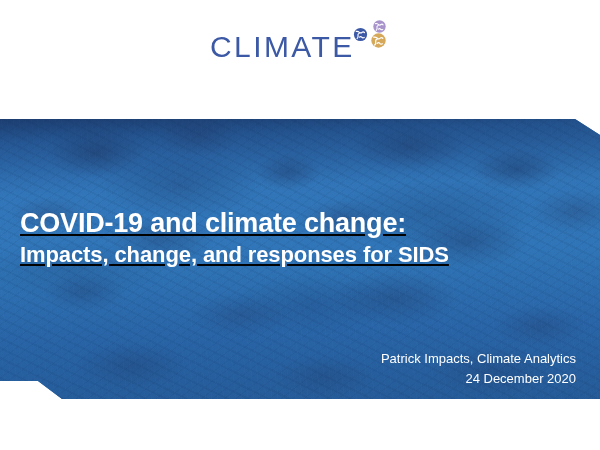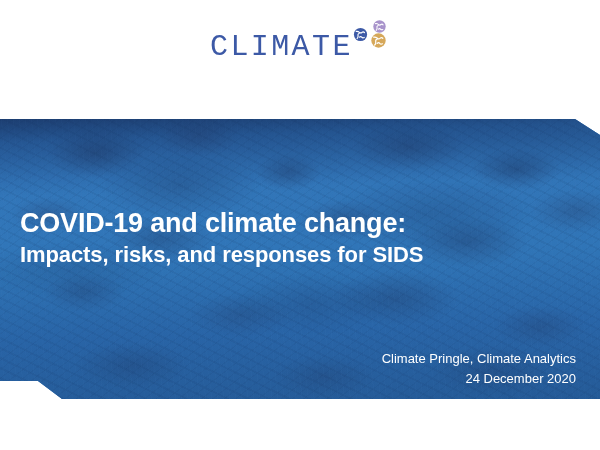--- a/index.html
+++ b/index.html
@@ -35,21 +35,21 @@
   }
   .logo-inner {
     position: relative;
     width: 180px;
     height: 72px;
   }
   .logo-word-climate {
     position: absolute;
     left: 0;
     top: 10px;
-    font-family: Liberation Mono, monospace;
+    font-family: Liberation Sans, sans-serif;
     font-size: 30px;
     font-weight: 400;
     letter-spacing: 2.4px;
     color: #3c59a6;
     line-height: 1;
     white-space: nowrap;
   }
   .logo-word-analytics {
     position: absolute;
     left: 6px;
@@ -134,20 +134,21 @@
     inset: 0;
     background: linear-gradient(180deg, rgba(18,42,82,0.30) 0%, rgba(18,42,82,0.05) 22%, rgba(18,42,82,0.00) 45%, rgba(18,42,82,0.10) 100%);
   }
 
   
   .title-wrap {
     position: absolute;
     left: 20px;
     top: 208px;
     width: 560px;
+    text-decoration: underline;
   }
   .title-main {
     font-family: "Liberation Sans", sans-serif;
     font-size: 27px;
     font-weight: bold;
     color: #ffffff;
     line-height: 1.16;
     letter-spacing: -0.2px;
     margin: 0;
     white-space: nowrap;
@@ -213,21 +214,21 @@
 
   <div class="band">
     <div class="band-photo"></div>
     <div class="band-coral"></div>
     <div class="band-speckle"></div>
     <div class="band-shade"></div>
   </div>
 
   <div class="title-wrap">
     <h1 class="title-main">COVID-19 and climate change:</h1>
-    <h2 class="title-sub">Impacts, risks, and responses for SIDS</h2>
+    <h2 class="title-sub">Impacts, change, and responses for SIDS</h2>
   </div>
 
   <div class="byline">
-    <div class="byline-author">Climate Pringle, Climate Analytics</div>
+    <div class="byline-author">Patrick Impacts, Climate Analytics</div>
     <div class="byline-date">24 December 2020</div>
   </div>
 
 </div>
 
 </body></html>

